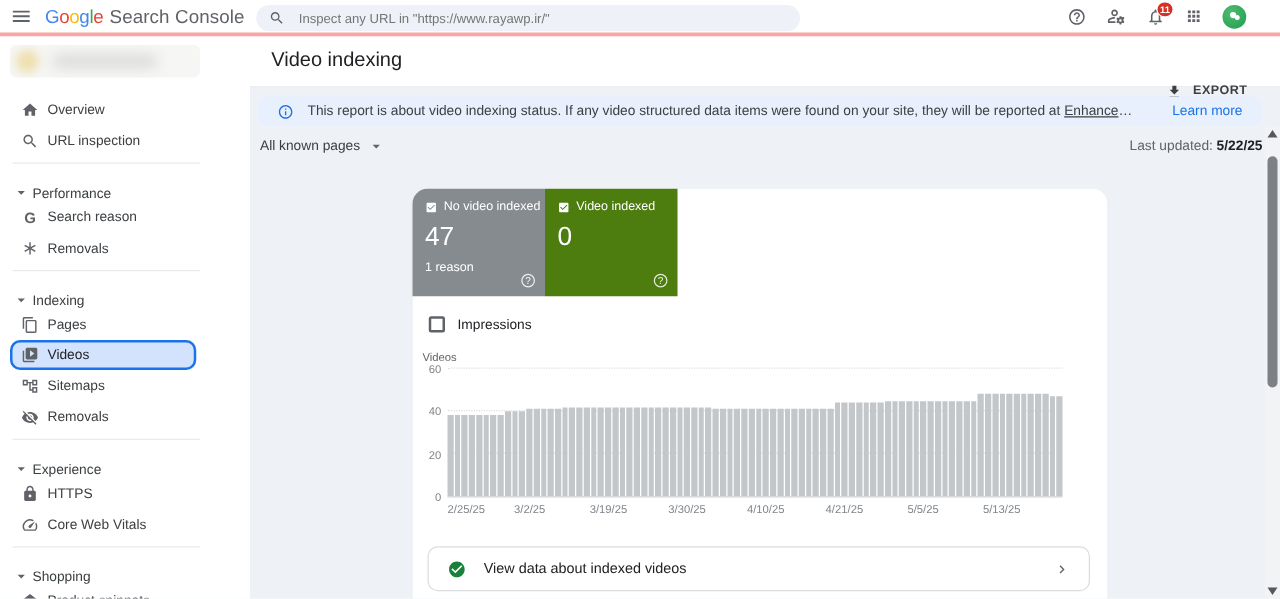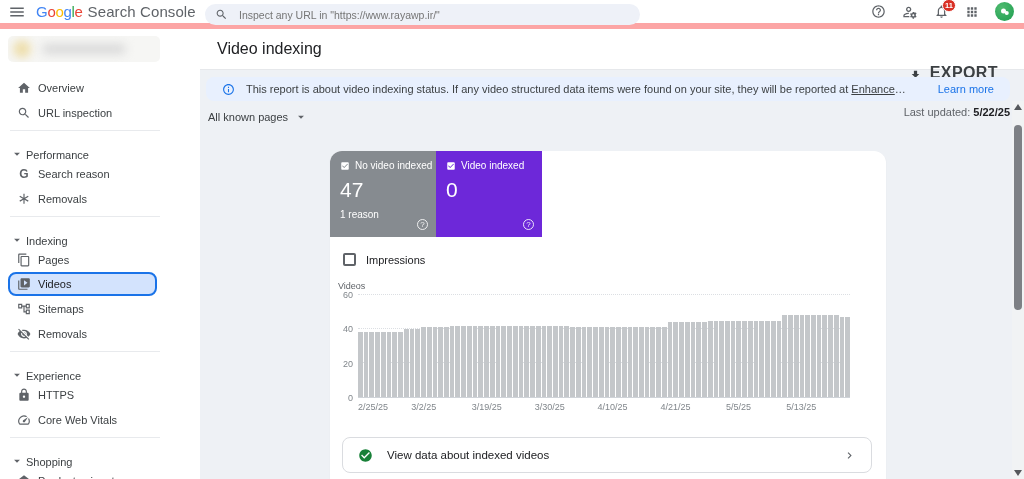--- a/index.html
+++ b/index.html
@@ -8,22 +8,22 @@
     width:1024px; height:479px; overflow:hidden;
     font-family:"Liberation Sans", sans-serif;
     background:#fff; color:#3c4043;
     -webkit-font-smoothing:antialiased;
   }
   svg { display:block; }
 
   
   .topbar {
     height:29px; display:flex; align-items:center;
-    padding:0 10px 0 8px; background:#fff;
-    border-bottom:6px solid #fca5a5; position:relative; z-index:9;
+    padding:0 27px 0 8px; background:#fff;
+    border-bottom:3px solid #fca5a5; position:relative; z-index:9;
   }
   .iconbtn { background:none; border:none; padding:0; color:#5f6368; cursor:pointer;
     display:flex; align-items:center; justify-content:center; }
   .logo { display:flex; align-items:center; margin-left:10px; white-space:nowrap; }
   .logo-google { font-size:15px; font-weight:500; letter-spacing:-.3px; }
   .logo-product { color:#5f6368; font-size:15px; margin-left:5px; letter-spacing:.1px; }
   .searchbox {
     position:absolute; left:205px; top:4px; width:435px; height:21px;
     background:#eef1f8; border-radius:11px;
     display:flex; align-items:center; padding:0 10px; gap:9px; color:#5f6368;
@@ -79,35 +79,35 @@
 
   
   .content { flex:1; display:flex; flex-direction:column; background:#eef1f5; position:relative; min-width:0; }
   .titlebar {
     height:41px; background:#fff; border-bottom:1px solid #e6e8eb;
     display:flex; align-items:center; padding:0 20px 0 17px; flex-shrink:0;
   }
   .page-title { font-size:16px; font-weight:400; color:#202124; margin:0; }
   .export-btn {
     margin-left:auto; background:none; border:none; cursor:pointer;
-    display:flex; align-items:flex-end; gap:8px;
-    color:#3c4043; font-size:16px; font-weight:700; letter-spacing:.4px;
+    display:flex; align-items:flex-start; gap:8px;
+    color:#3c4043; font-size:10px; font-weight:700; letter-spacing:.4px;
     font-family:"Liberation Sans", sans-serif;
     margin-top:48px;
   }
   .scrollarea { flex:1; padding:7px 14px 0 6px; overflow:hidden; }
   .banner {
     height:24px; background:#e8f0fe; border-radius:8px;
     display:flex; align-items:center; padding:0 16px; gap:11px;
     font-size:11px; color:#3c4043; white-space:nowrap; overflow:hidden;
   }
   .banner .msg { overflow:hidden; text-overflow:ellipsis; }
   .banner .blink { text-decoration:underline; cursor:pointer; }
   .banner .learn-more { margin-left:auto; color:#1a73e8; font-weight:500; cursor:pointer; padding-left:12px; }
-  .filter-row { display:flex; margin-top:5px; height:22px; font-size:11px; }
+  .filter-row { display:flex; align-items:center; margin-top:5px; height:22px; font-size:11px; }
   .scope { display:flex; align-items:center; gap:6px; color:#3c4043; font-weight:500;
     background:none; border:none; cursor:pointer; font-family:"Liberation Sans", sans-serif; font-size:11px; padding:0 0 0 2px; }
   .scope .tri { color:#5f6368; display:flex; }
   .updated { margin-left:auto; color:#5f6368; }
   .updated b { color:#202124; font-weight:700; margin-left:3px; }
 
   
   .report-card {
     width:556px; margin:23px auto 0; background:#fff; border-radius:12px;
     box-shadow:0 1px 2px rgba(60,64,67,.06); padding-bottom:20px;
@@ -388,21 +388,21 @@
                   <svg width="10" height="10" viewBox="0 0 24 24" fill="currentColor">
                     <path d="M19 3H5c-1.1 0-2 .9-2 2v14c0 1.1.9 2 2 2h14c1.1 0 2-.9 2-2V5c0-1.1-.9-2-2-2zm-9 14l-5-5 1.41-1.41L10 14.17l7.59-7.59L19 8l-9 9z"></path>
                   </svg>
                 </span>
               <span>No video indexed</span>
             </div>
             <div class="num">47</div>
             <div class="sub">1 reason</div>
             <div class="help">?</div>
           </div>
-          <div class="scard" style="background: #6d28d9;">
+          <div class="scard" style="background: #4d7c0f;">
             <div class="chk">
               <span>
                   <svg width="10" height="10" viewBox="0 0 24 24" fill="currentColor">
                     <path d="M19 3H5c-1.1 0-2 .9-2 2v14c0 1.1.9 2 2 2h14c1.1 0 2-.9 2-2V5c0-1.1-.9-2-2-2zm-9 14l-5-5 1.41-1.41L10 14.17l7.59-7.59L19 8l-9 9z"></path>
                   </svg>
                 </span>
               <span>Video indexed</span>
             </div>
             <div class="num">0</div>
             <div class="sub"></div>

